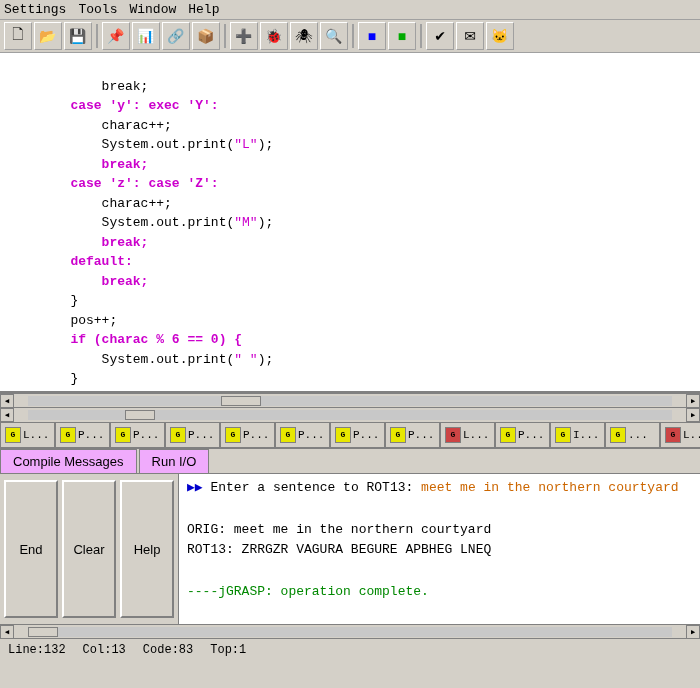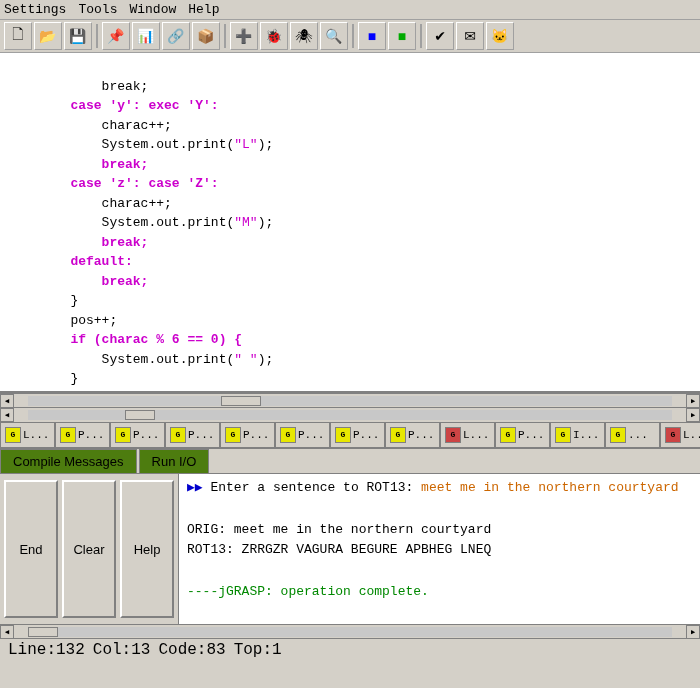--- a/index.html
+++ b/index.html
@@ -144,21 +144,21 @@
     
     .bottom-tabs {
       display: flex;
       background: #d4d0c8;
       border-bottom: 1px solid #808080;
     }
     .tab-btn {
       padding: 4px 12px;
       font-size: 13px;
       cursor: pointer;
-      background: #4d7c0f;
+      background: #f0abfc;
       border: 1px solid #808080;
       border-bottom: none;
       margin-right: 2px;
     }
     .tab-btn.active {
       background: #ffffff;
       border-bottom: 1px solid #ffffff;
       z-index: 1;
     }
 
@@ -203,23 +203,23 @@
     .output-line { color: #000000; }
     .complete-line { color: #008800; }
 
     
     .status-bar {
       background: #d4d0c8;
       border-top: 1px solid #808080;
       display: flex;
       align-items: center;
       padding: 2px 8px;
-      font-size: 16px;
+      font-size: 12px;
       height: 22px;
-      gap: 8px;
+      gap: 17px;
     }
 
     
     .console-scrollbar {
       height: 14px;
       background: #d4d0c8;
       border-top: 1px solid #808080;
       display: flex;
       align-items: center;
     }

